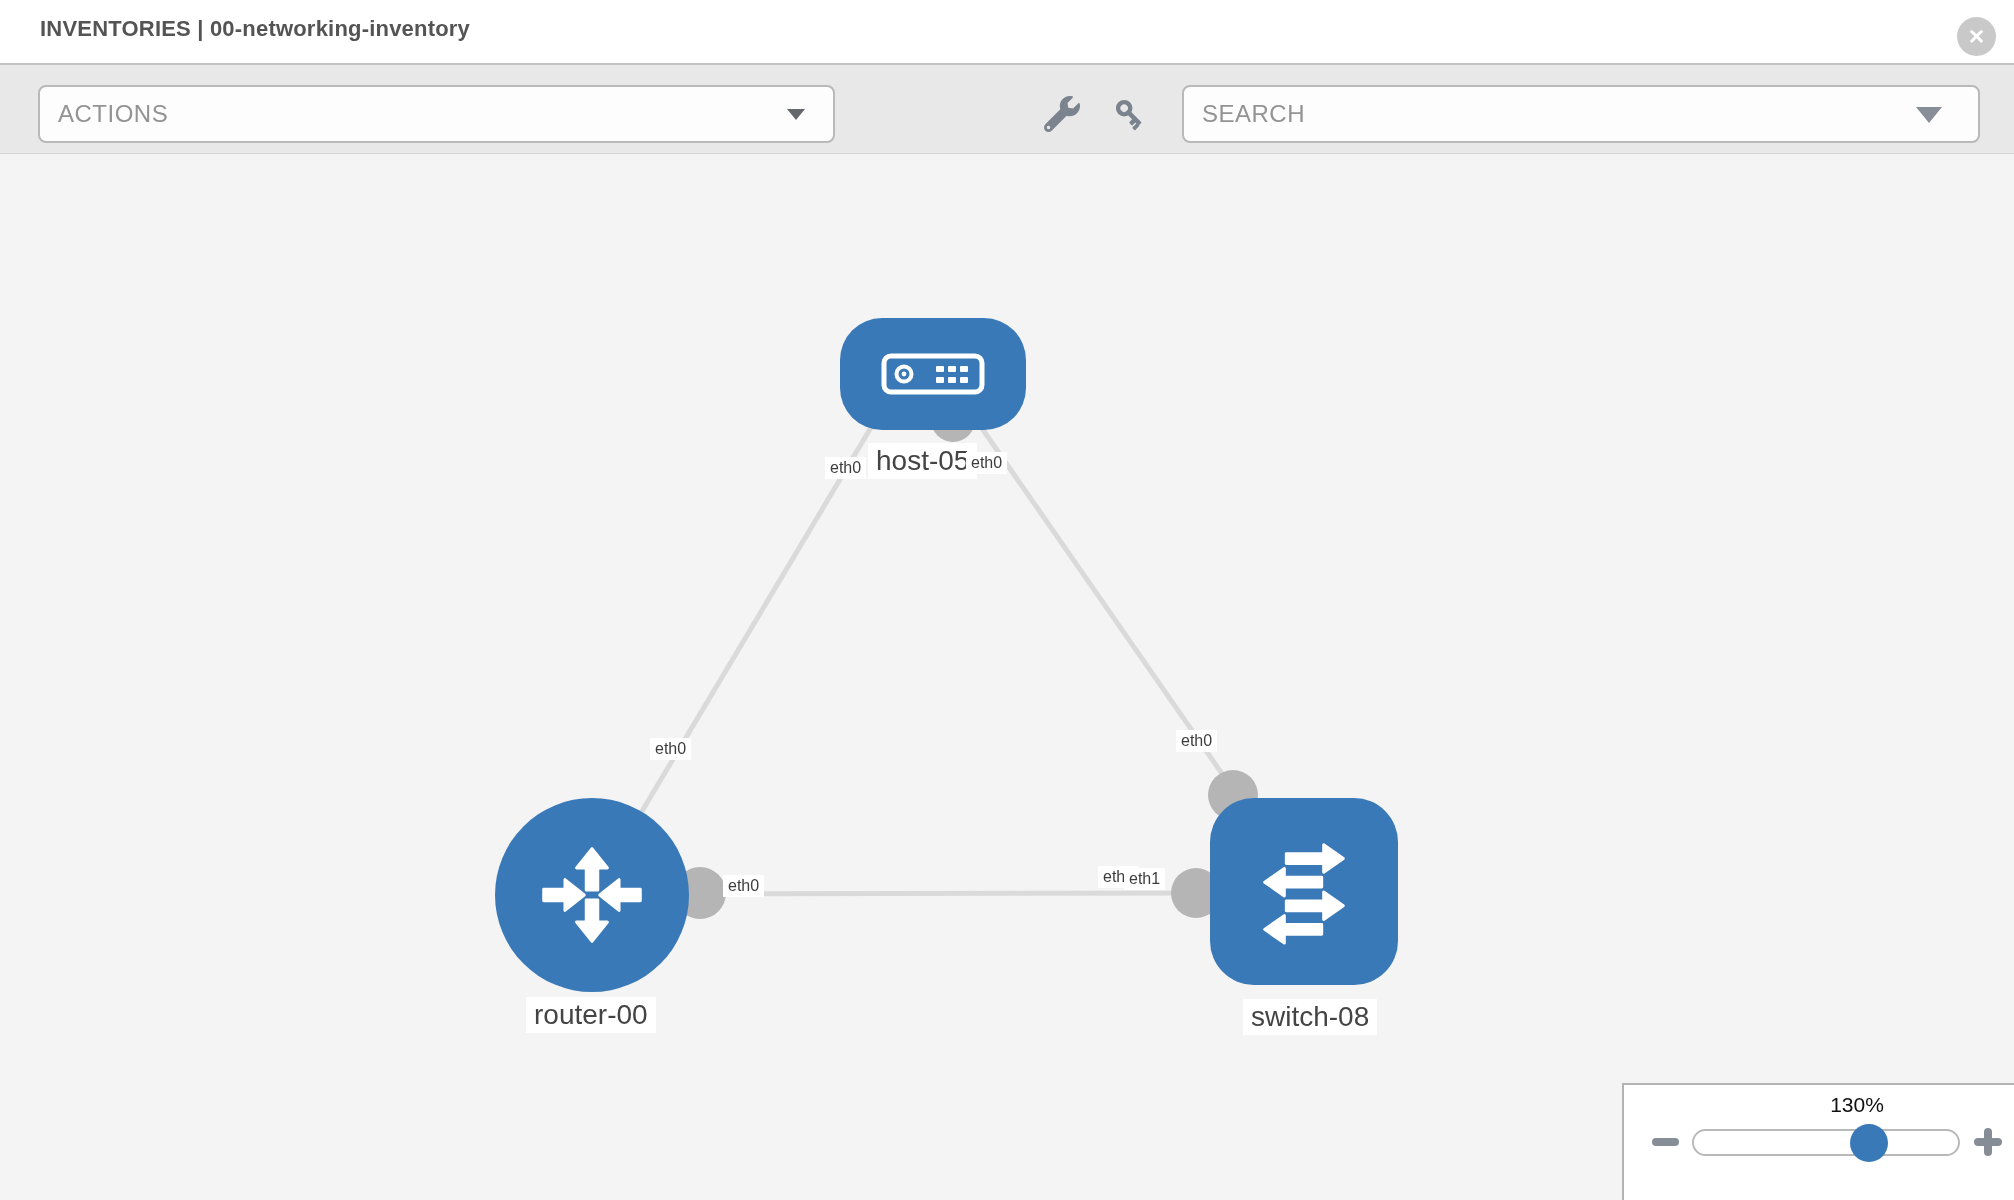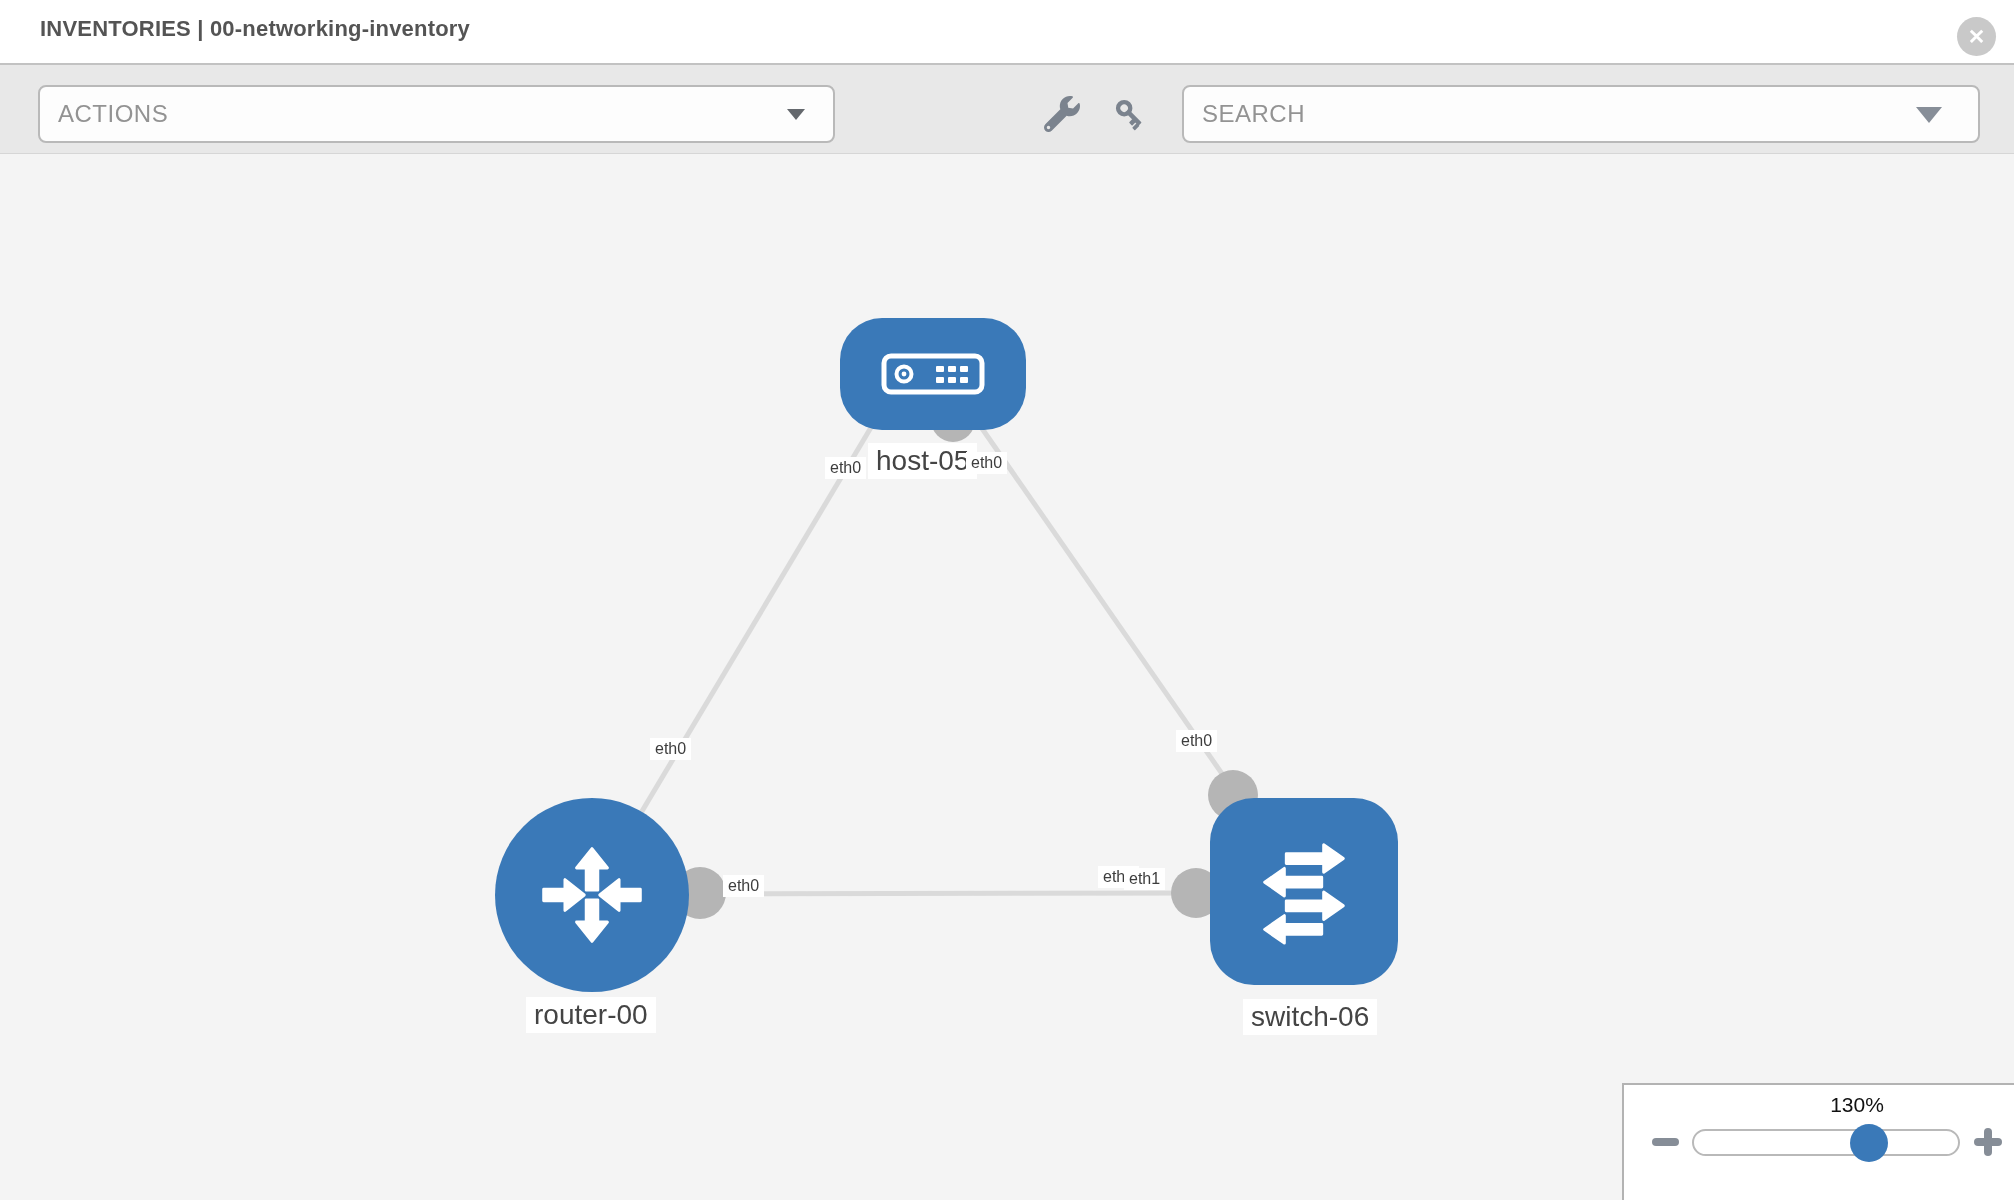--- a/index.html
+++ b/index.html
@@ -155,21 +155,21 @@
           <path d="M100 26 L80 12 L80 21 L42 21 L42 31 L80 31 L80 40 Z"></path>
           <path d="M20 50 L40 36 L40 45 L78 45 L78 55 L40 55 L40 64 Z"></path>
           <path d="M100 74 L80 60 L80 69 L42 69 L42 79 L80 79 L80 88 Z"></path>
           <path d="M20 98 L40 84 L40 93 L78 93 L78 103 L40 103 L40 112 Z"></path>
         </g>
       </svg>
     </div>
 
     <div class="chip chip-name lbl-host">host-05</div>
     <div class="chip chip-name lbl-router">router-00</div>
-    <div class="chip chip-name lbl-switch">switch-06</div>
+    <div class="chip chip-name lbl-switch">switch-08</div>
 
     <div class="chip chip-iface if-host-left">eth0</div>
     <div class="chip chip-iface if-host-right">eth0</div>
     <div class="chip chip-iface if-router-top">eth0</div>
     <div class="chip chip-iface if-router-right">eth0</div>
     <div class="chip chip-iface if-switch-top">eth0</div>
     <div class="chip chip-iface if-switch-back">eth0</div>
     <div class="chip chip-iface chip-front if-switch-front">eth1</div>
 
     <div class="zoom-panel">

